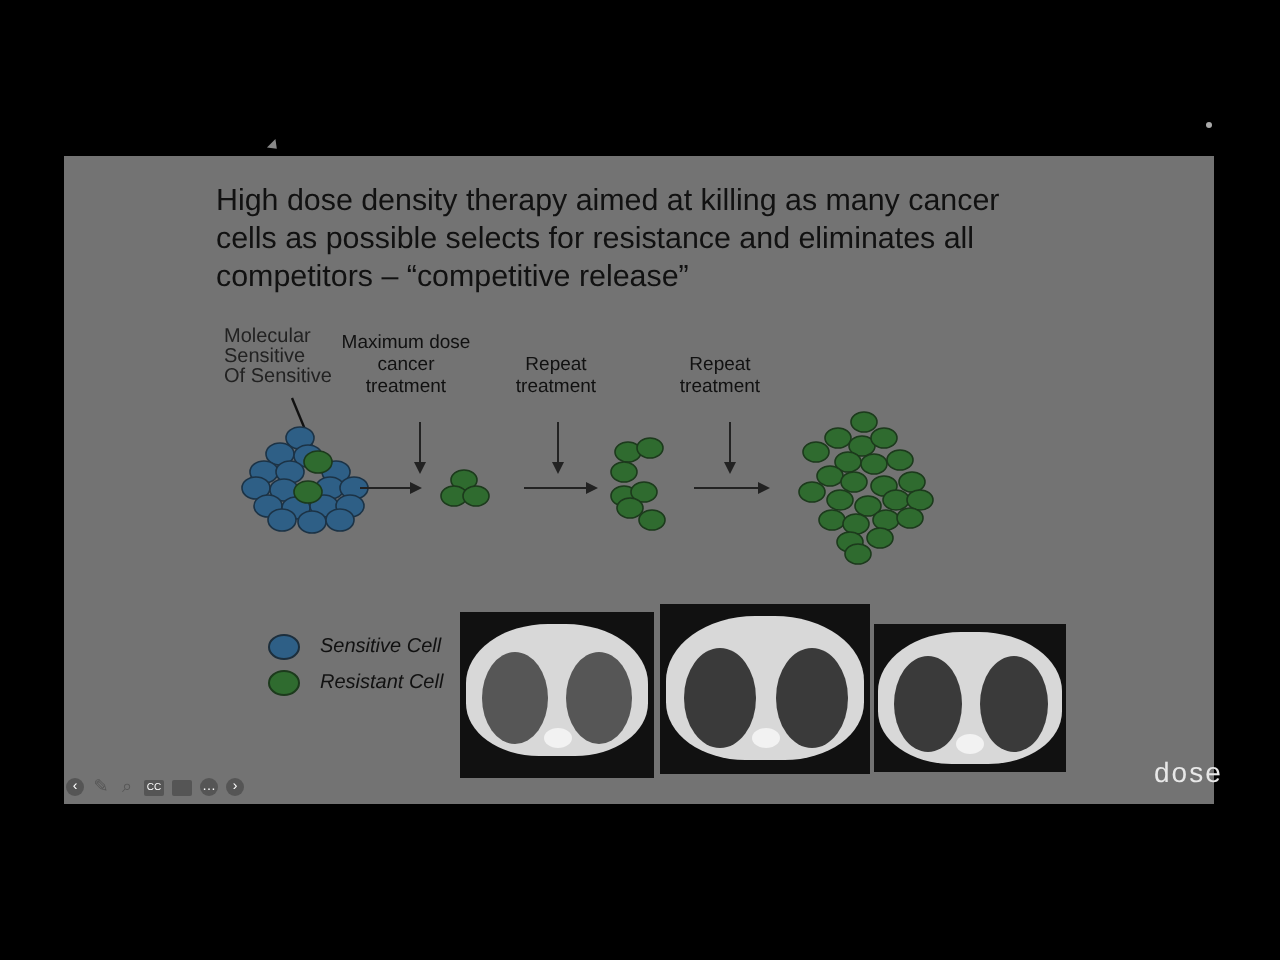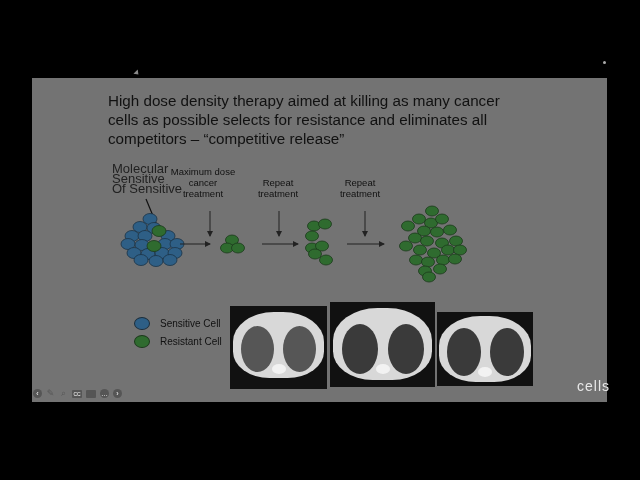--- a/index.html
+++ b/index.html
@@ -1,25 +1,25 @@
 <!DOCTYPE html>
 <html><head>
 <meta charset="utf-8">
 <style>
   html, body { margin:0; padding:0; }
   body { width:640px; height:480px; background:#000; position:relative; overflow:hidden; font-family:"Liberation Sans", sans-serif; }
   .slide { position:absolute; left:32px; top:78px; width:575px; height:324px; background:#737373; }
   .title { position:absolute; left:76px; top:13px; width:420px; font-size:15.2px; line-height:19px; color:#111; }
   .label { position:absolute; color:#111; font-size:9.5px; line-height:11px; text-align:center; }
-  .small-label { position:absolute; font-size:13px; line-height:10px; color:#222; }
+  .small-label { position:absolute; font-size:10px; line-height:10px; color:#222; }
   svg.cells { position:absolute; left:0; top:0; }
   .legend { position:absolute; left:102px; top:236px; }
   .legend-row { display:flex; align-items:center; height:18px; }
   .legend-dot { width:14px; height:11px; border-radius:50%; margin-right:10px; border:1px solid #1c2e3c; }
-  .legend-text { font-size:10px; color:#111; }
+  .legend-text { font-size:10px; color:#111;font-style:italic; }
   .ct { position:absolute; background:#111; overflow:hidden; }
   .ct .body { position:absolute; background:#d8d8d8; border-radius:45% 45% 40% 40%; }
   .ct .lung { position:absolute; background:#3a3a3a; border-radius:50%; }
   .ct .spine { position:absolute; background:#f2f2f2; border-radius:50%; }
   .toolbar { position:absolute; left:33px; top:389px; display:flex; gap:4px; align-items:center; }
   .tb { width:9px; height:9px; border-radius:50%; background:#555; color:#fff; font-size:7px; line-height:9px; text-align:center; }
   .tb.sq { border-radius:1px; width:10px; height:8px; }
   .tb.plain { background:none; color:#555; font-size:9px; }
   .watermark { position:absolute; left:575px; top:380px; font-size:14px; color:#e8e8e8; letter-spacing:1px; }
   .cursor { position:absolute; left:135px; top:70px; width:0; height:0; border-left:4px solid #888; border-top:3px solid transparent; border-bottom:3px solid transparent; transform:rotate(45deg); }
@@ -159,21 +159,21 @@
     <div class="lung" style="left:58px; top:22px; width:36px; height:50px;"></div>
     <div class="spine" style="left:46px; top:62px; width:14px; height:10px;"></div>
   </div>
   <div class="ct" style="left:405px; top:234px; width:96px; height:74px;">
     <div class="body" style="left:2px; top:4px; width:92px; height:66px;"></div>
     <div class="lung" style="left:10px; top:16px; width:34px; height:48px;"></div>
     <div class="lung" style="left:53px; top:16px; width:34px; height:48px;"></div>
     <div class="spine" style="left:41px; top:55px; width:14px; height:10px;"></div>
   </div>
 
-  <div class="watermark" style="left:545px; top:300px;">cells</div>
+  <div class="watermark" style="left:545px; top:300px;">dose</div>
 </div>
 
 <div class="toolbar">
   <div class="tb">‹</div>
   <div class="tb plain">✎</div>
   <div class="tb plain">⌕</div>
   <div class="tb sq" style="font-size:5px; line-height:8px;">CC</div>
   <div class="tb sq"></div>
   <div class="tb">…</div>
   <div class="tb">›</div>

